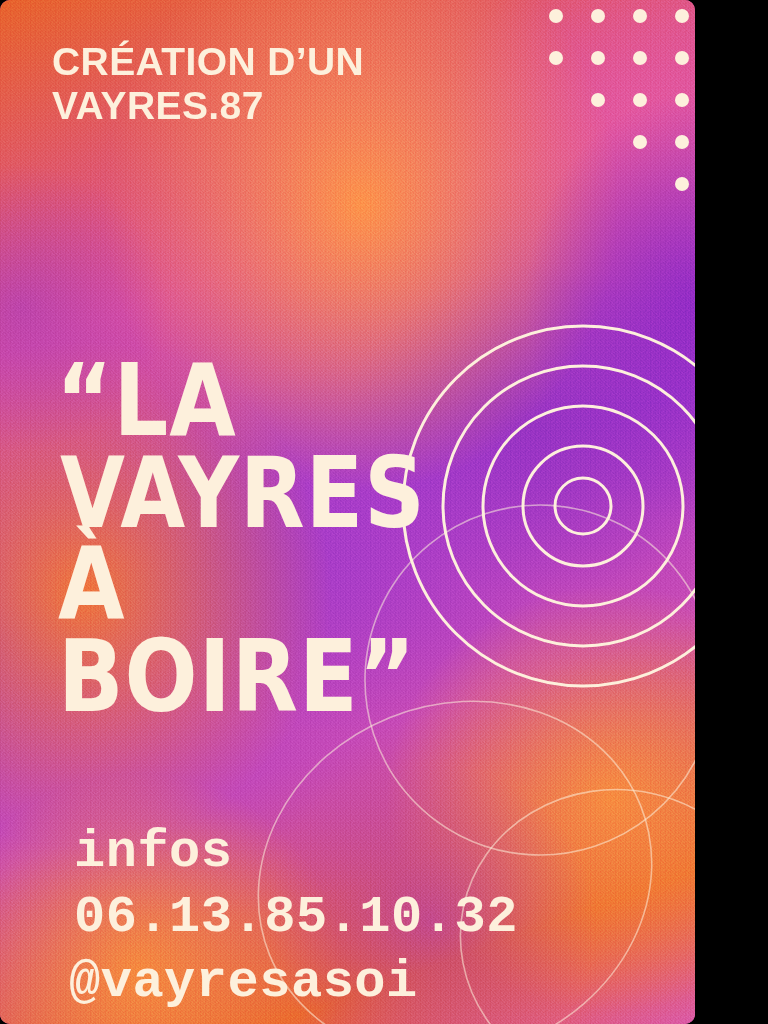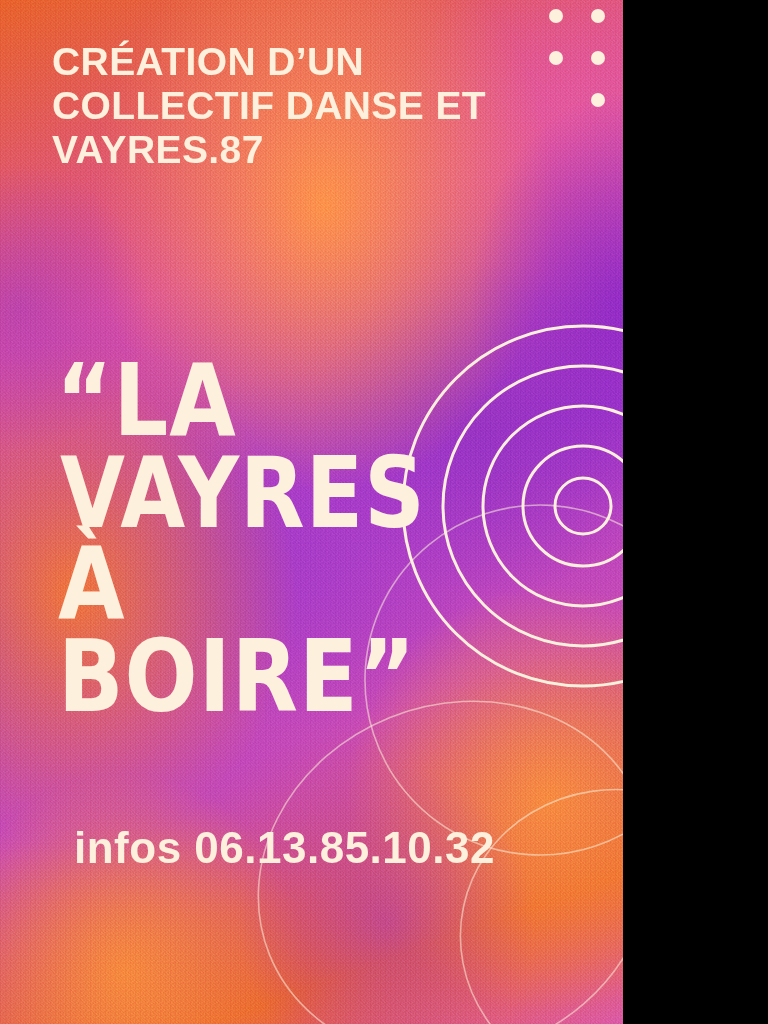--- a/index.html
+++ b/index.html
@@ -2,25 +2,26 @@
 <html><head>
 <meta charset="utf-8">
 <style>
   html, body {
     margin: 0;
     padding: 0;
     background: #000;
   }
   .poster {
     position: relative;
-    width: 623px;
+    width: 695px;
     height: 1024px;
     overflow: hidden;
     font-family: "Liberation Sans", sans-serif;
     background-color: #c84a9a;
+    border-radius: 10px;
   }
 
   
   .bg-base {
     position: absolute;
     inset: 0;
     background:
       radial-gradient(ellipse 60% 45% at 52% 20%, rgba(255,150,70,0.95) 0%, rgba(255,150,70,0.0) 62%),
       radial-gradient(ellipse 55% 38% at 12% 58%, rgba(244,120,50,0.95) 0%, rgba(244,120,50,0.0) 65%),
       radial-gradient(ellipse 45% 30% at 20% 95%, rgba(247,140,60,0.95) 0%, rgba(247,140,60,0.0) 65%),
@@ -111,23 +112,23 @@
   .title-block .line-2 { margin-left: 10px; font-size: 84px; }
   .title-block .line-3 { margin-left: 8px; }
   .title-block .line-4 { margin-left: 8px; }
 
   .contact {
     position: absolute;
     left: 74px;
     top: 820px;
     z-index: 5;
     color: #fdf0dc;
-    font-family: Liberation Sans, sans-serif;
+    font-family: Liberation Mono, monospace;
     font-weight: 700;
-    font-size: 44px;
+    font-size: 52px;
     line-height: 1.25;
     letter-spacing: 0.5px;
   }
   .contact .handle { margin-left: -5px; }
 </style>
 </head>
 <body>
 
 <div class="poster">
 
@@ -176,28 +177,28 @@
 
     <g>
       <ellipse class="thin-curve" cx="540" cy="680" rx="175" ry="175" transform="rotate(-18 540 680)"></ellipse>
       <ellipse class="thin-curve" cx="455" cy="880" rx="200" ry="175" transform="rotate(-22 455 880)"></ellipse>
       <ellipse class="thin-curve" cx="620" cy="940" rx="160" ry="150" transform="rotate(12 620 940)"></ellipse>
     </g>
   </svg>
 
   <div class="headline">
     <div>CRÉATION D’UN</div>
-    <div>COLLECTIF DANSE ET</div>
     <div>VAYRES.87</div>
   </div>
 
   <div class="title-block">
     <div class="line line-1">“LA</div>
     <div class="line line-2">VAYRES</div>
     <div class="line line-3">À</div>
     <div class="line line-4">BOIRE”</div>
   </div>
 
   <div class="contact">
     <div>infos 06.13.85.10.32</div>
+    <div class="handle">@vayresasoi</div>
   </div>
 
 </div>
 
 </body></html>

